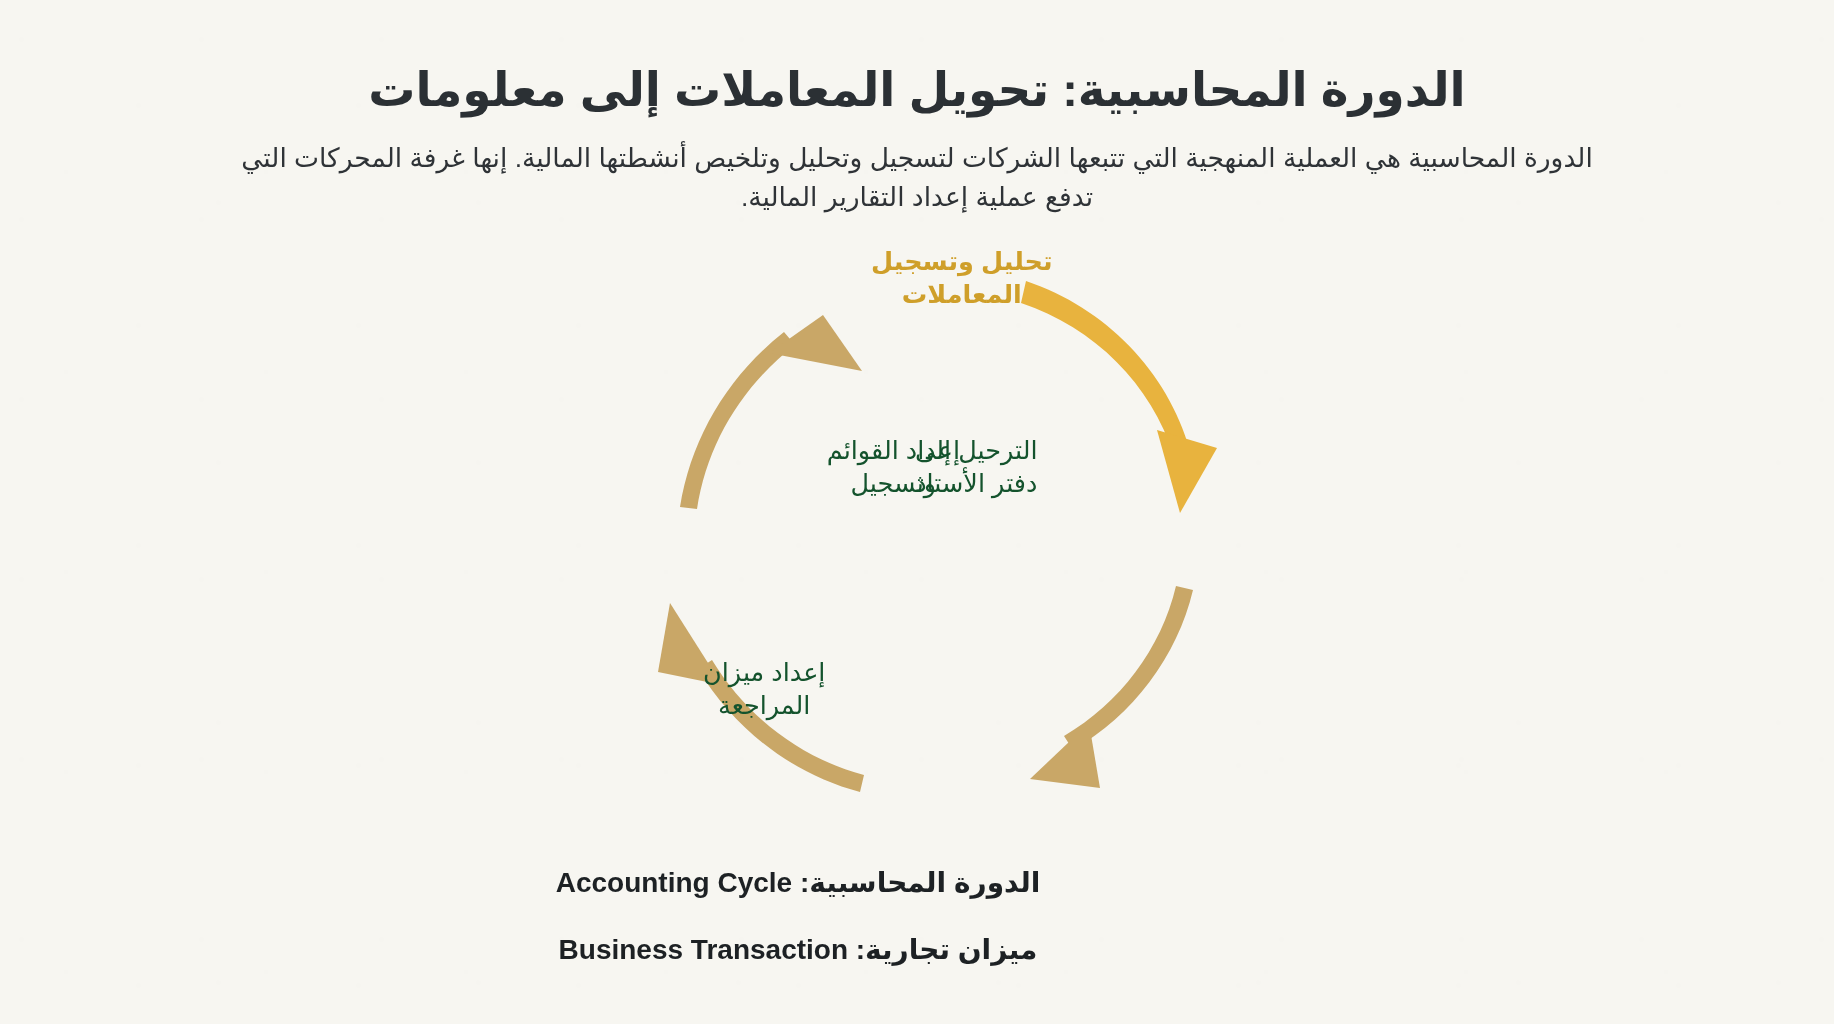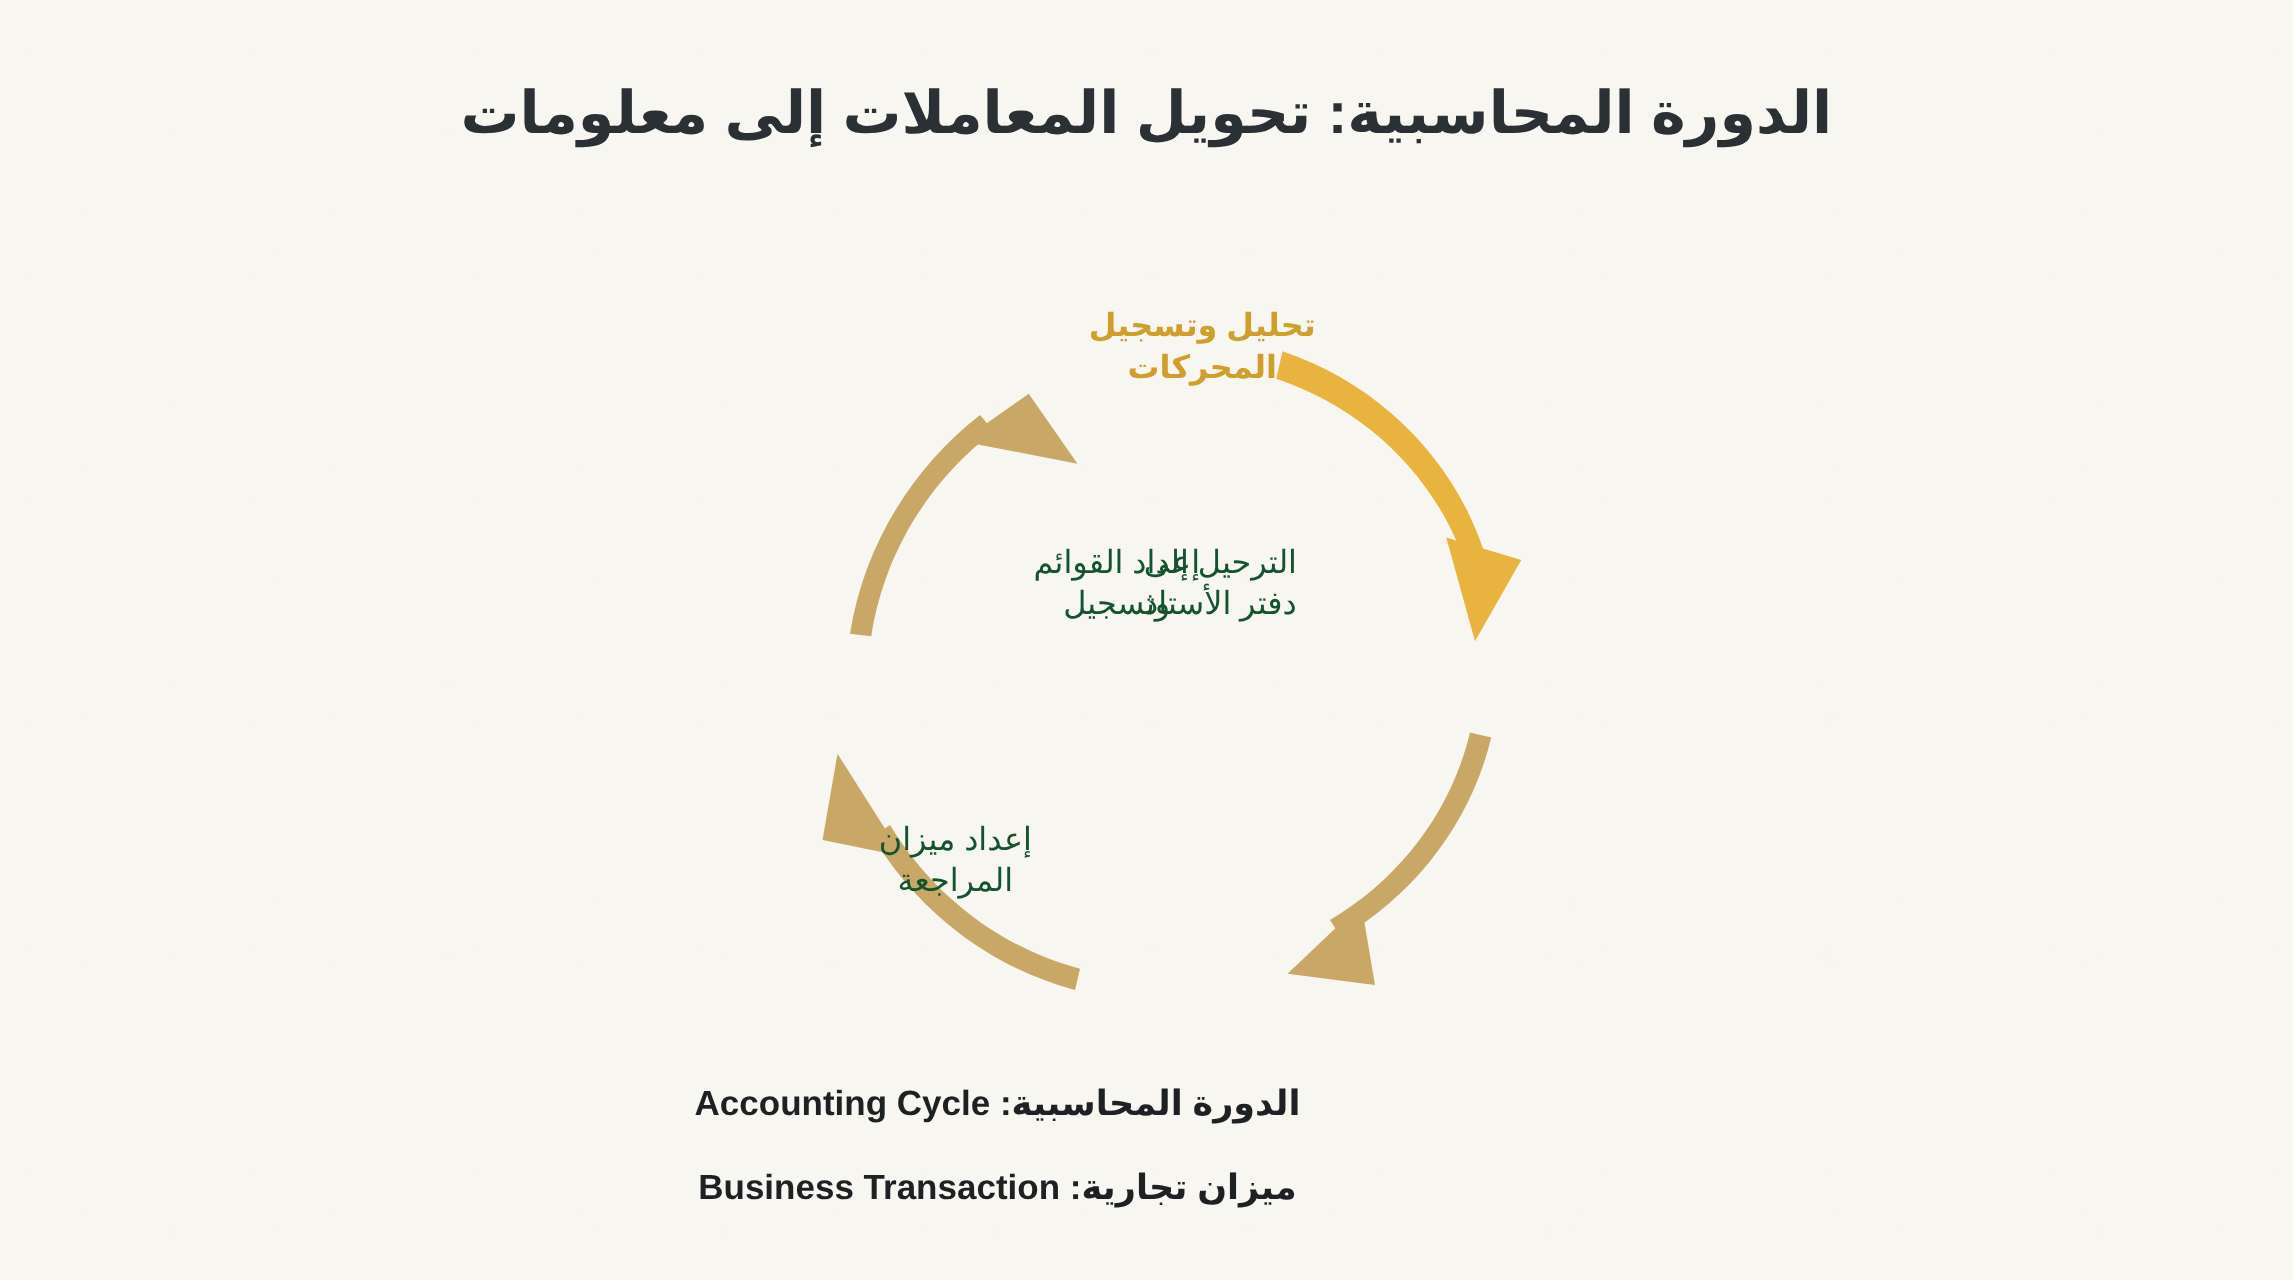--- a/index.html
+++ b/index.html
@@ -147,20 +147,21 @@
 </style>
 </head>
 <body>
 
 <div id="slide">
 
   <div id="grain"></div>
 
   <div id="headings">
     <h1 id="title">الدورة المحاسبية: تحويل المعاملات إلى معلومات</h1>
+    <p id="subtitle">الدورة المحاسبية هي العملية المنهجية التي تتبعها الشركات لتسجيل وتحليل وتلخيص أنشطتها المالية. إنها غرفة المحركات التي تدفع عملية إعداد التقارير المالية.</p>
   </div>
 
   <div id="cycle">
 
     <svg id="cycle-svg" viewBox="0 0 646 600" xmlns="http://www.w3.org/2000/svg">
       <defs>
         
       </defs>
 
       <g>
@@ -195,21 +196,21 @@
                  C 74 193, 111 131, 167 87
                  L 178 100
                  C 125 141, 90 199, 80 264
                  Z" fill="#c9a767"></path>
         <path d="M 152 108 L 206 70 L 245 126 Z" fill="#c9a767"></path>
       </g>
     </svg>
 
     <div class="node-label accent" id="label-analyze">
       <div>تحليل وتسجيل</div>
-      <div>المحركات</div>
+      <div>المعاملات</div>
     </div>
 
     <div class="node-label" id="label-post">
       <div>الترحيل إلى</div>
       <div>دفتر الأستاذ</div>
     </div>
 
     <div class="node-label" id="label-trial">
       <div>إعداد ميزان</div>
       <div>المراجعة</div>

